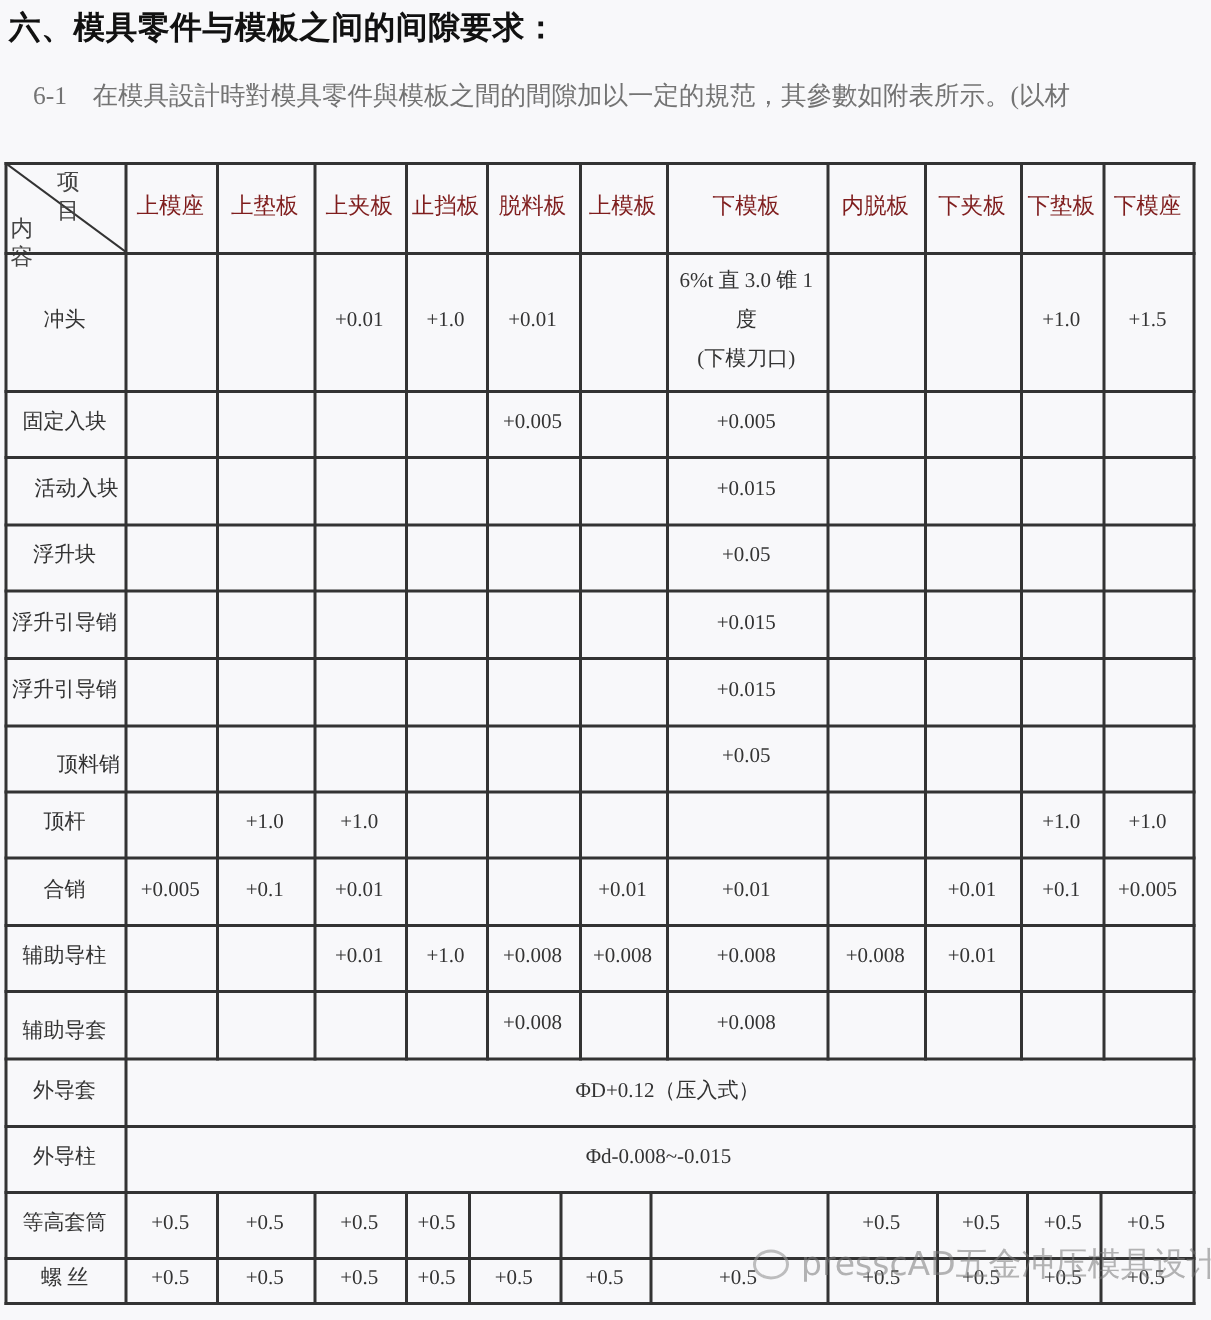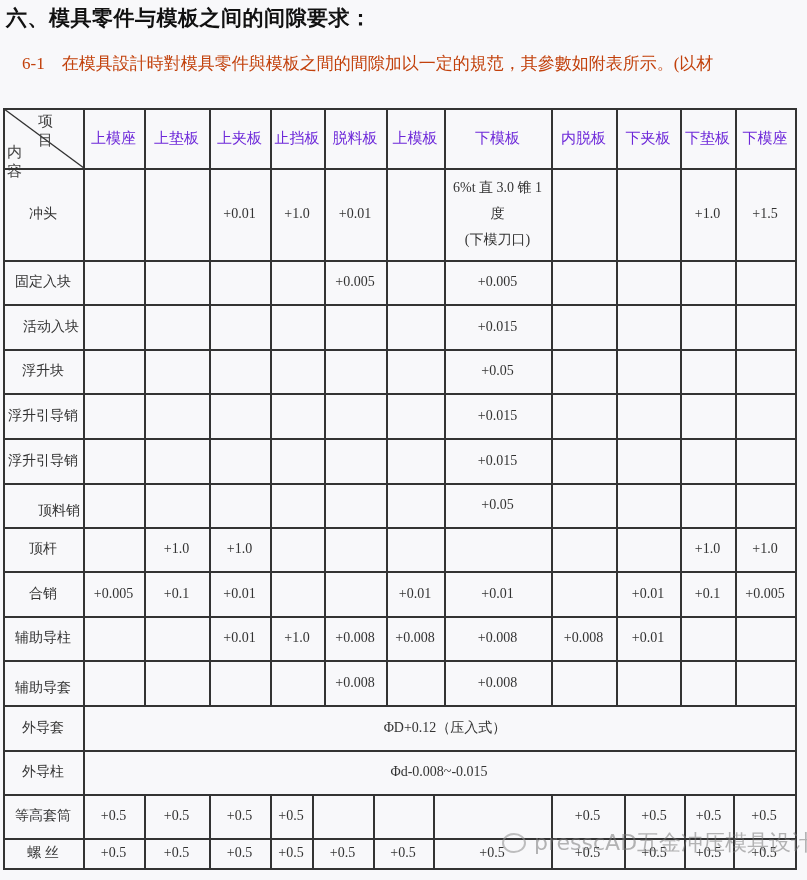--- a/index.html
+++ b/index.html
@@ -9,30 +9,30 @@
     font-family:"Liberation Serif","DejaVu Serif",serif;
     position:relative;
   }
   .title {
     position:absolute; left:6px; top:4px;
     font-family:"DejaVu Sans","Liberation Sans",sans-serif;
     font-weight:bold; font-size:21px; color:#111; letter-spacing:0.5px;
   }
   .intro {
     position:absolute; left:22px; top:50px; width:770px;
-    font-size:17px; line-height:27px; color:#c2410c;
+    font-size:17px; line-height:27px; color:#737373;
   }
   .intro .l2 { margin-left:-14px; display:block; }
   .grid { position:absolute; left:0; top:0; }
   .cell {
     position:absolute; box-sizing:border-box;
     display:flex; align-items:center; justify-content:center; text-align:center;
     font-size:14px; color:#333; line-height:26px;
   }
-  .cell.hdr { font-size:15px; color:#6d28d9;text-align:center; }
+  .cell.hdr { font-size:15px; color:#7f1d1d;text-align:center; }
   .hline, .vline { position:absolute; background:#333; }
   .hline { height:2px; }
   .vline { width:2px; }
   .diag { position:absolute; left:4px; top:109px; width:80px; height:59px; }
   .corner-top { position:absolute; left:38px; top:112px; font-size:15px; color:#444; }
   .corner-bot { position:absolute; left:7px; top:143px; font-size:15px; color:#444; }
   .watermark {
     position:absolute; left:502px; top:828px; font-size:22px; color:rgba(120,120,120,0.55);
     font-family:"DejaVu Sans",sans-serif; white-space:nowrap; display:flex; align-items:center;
   }

